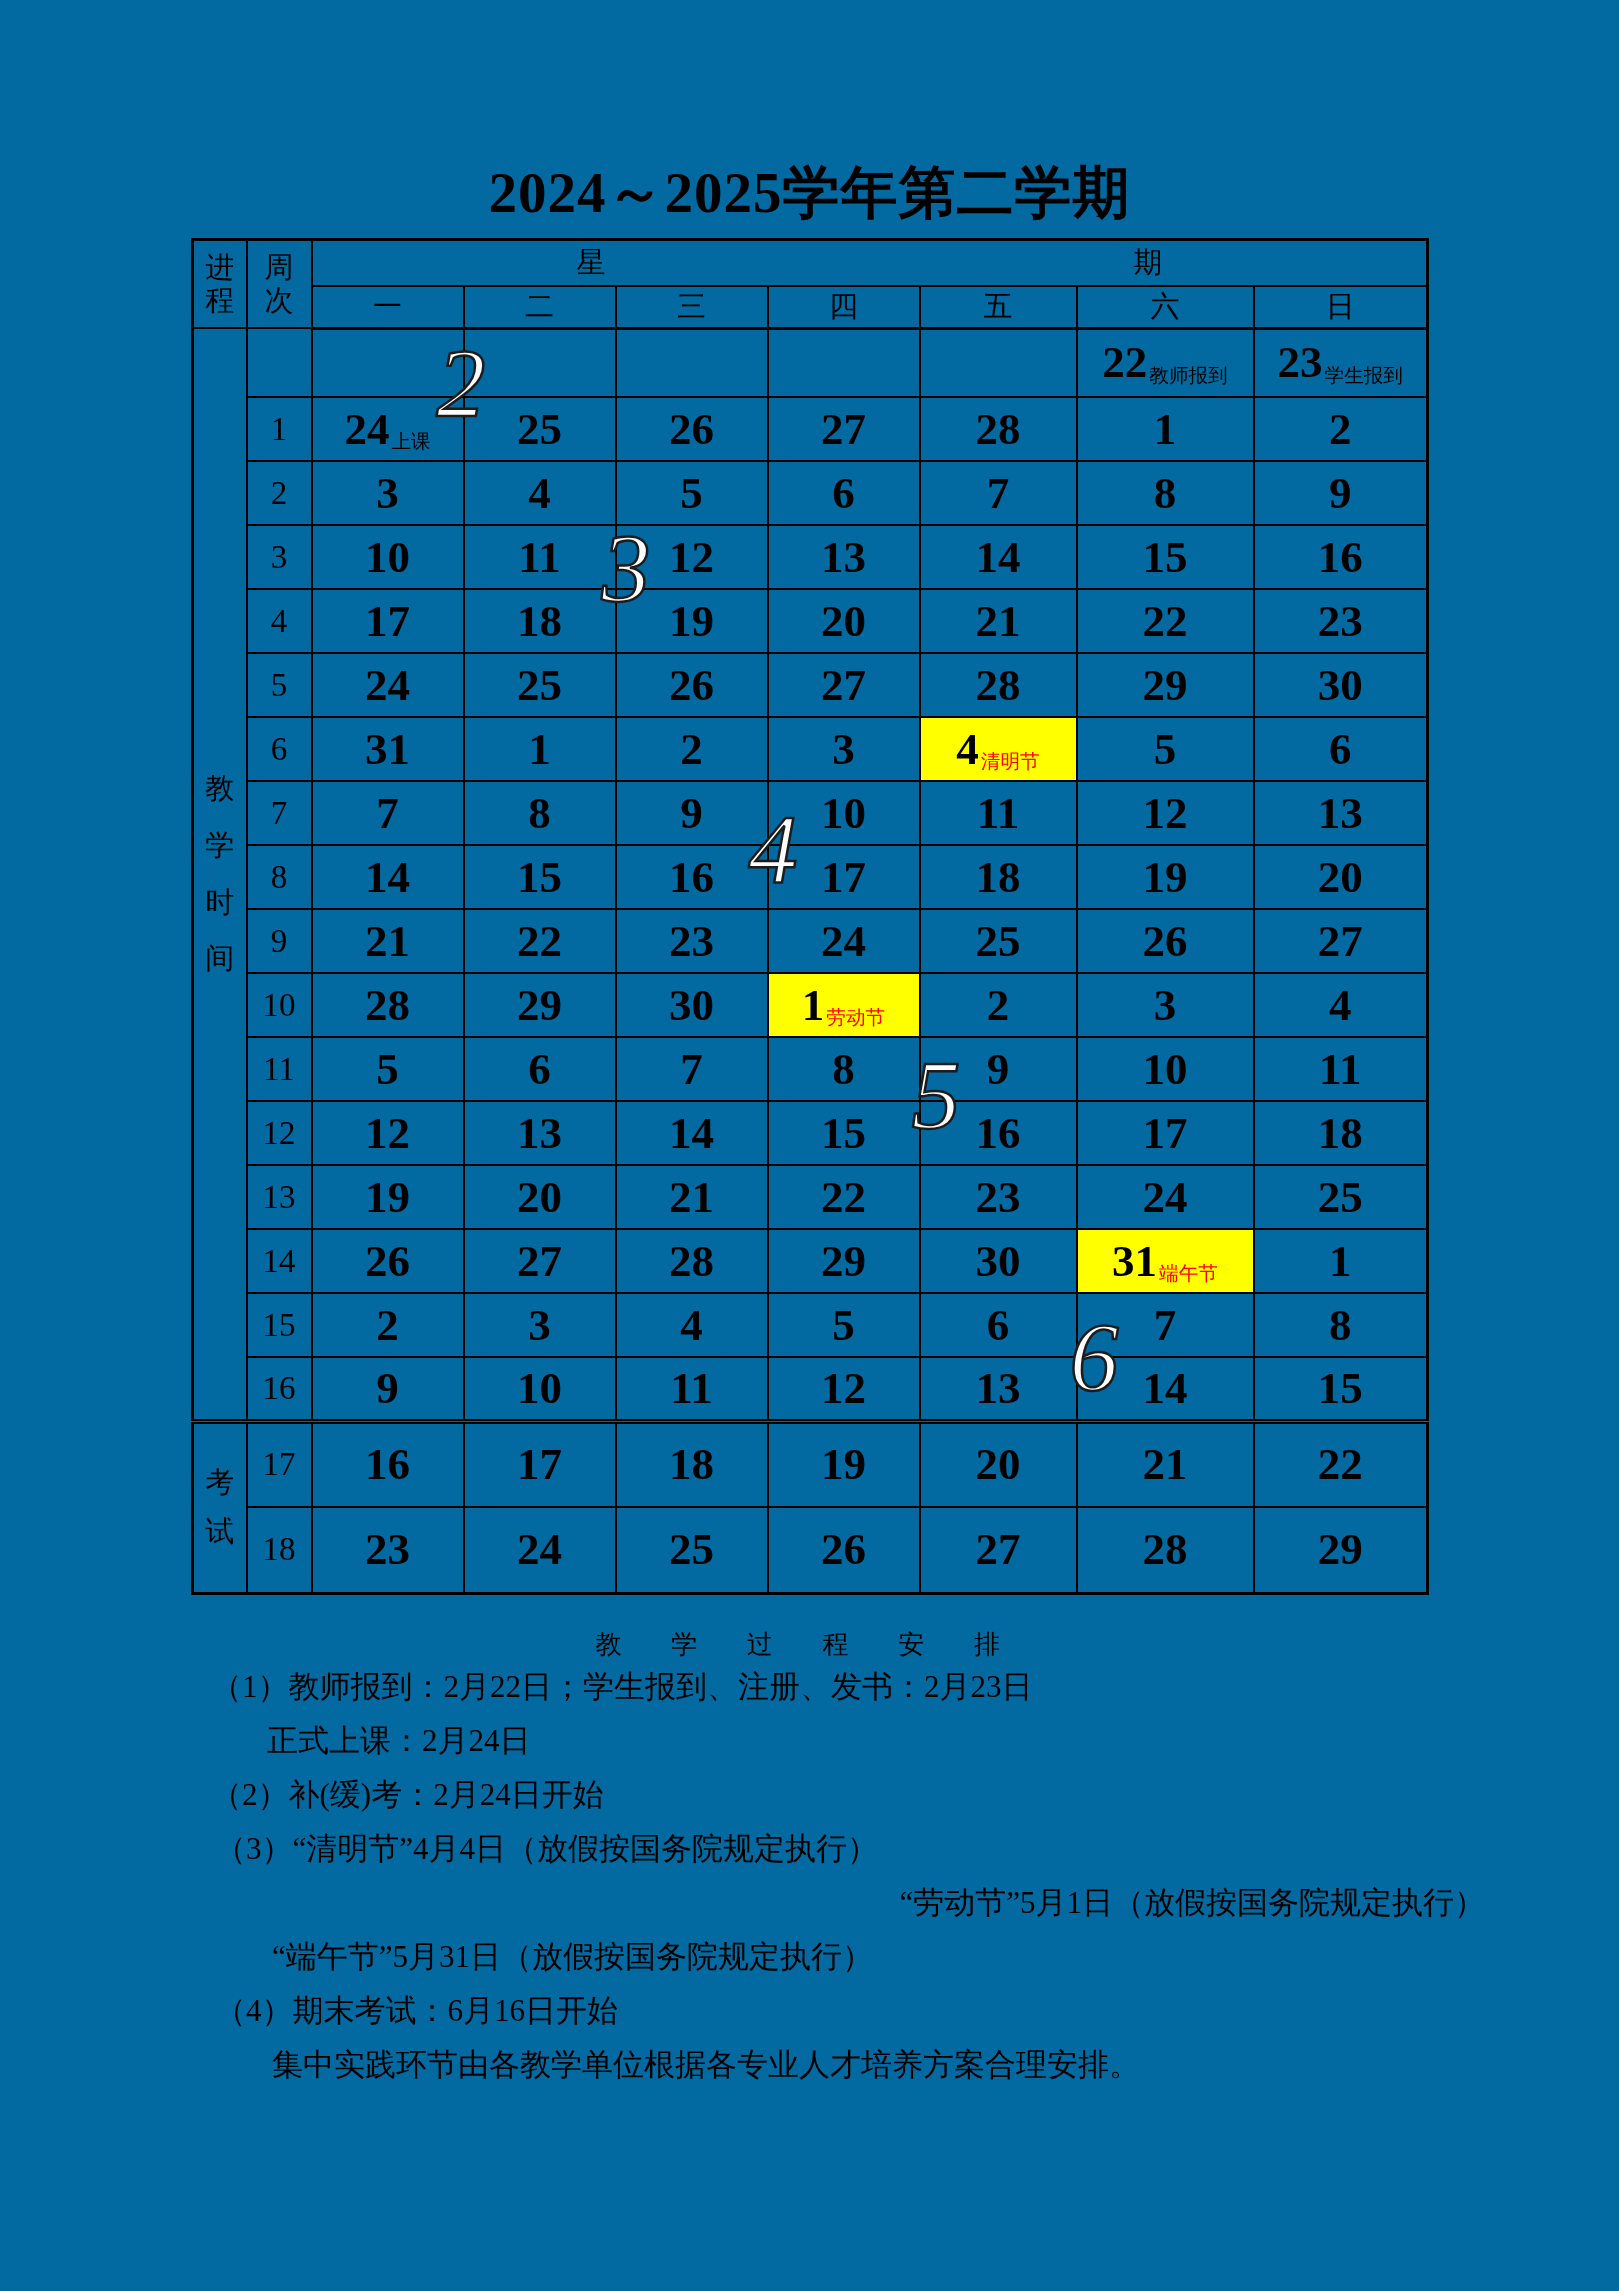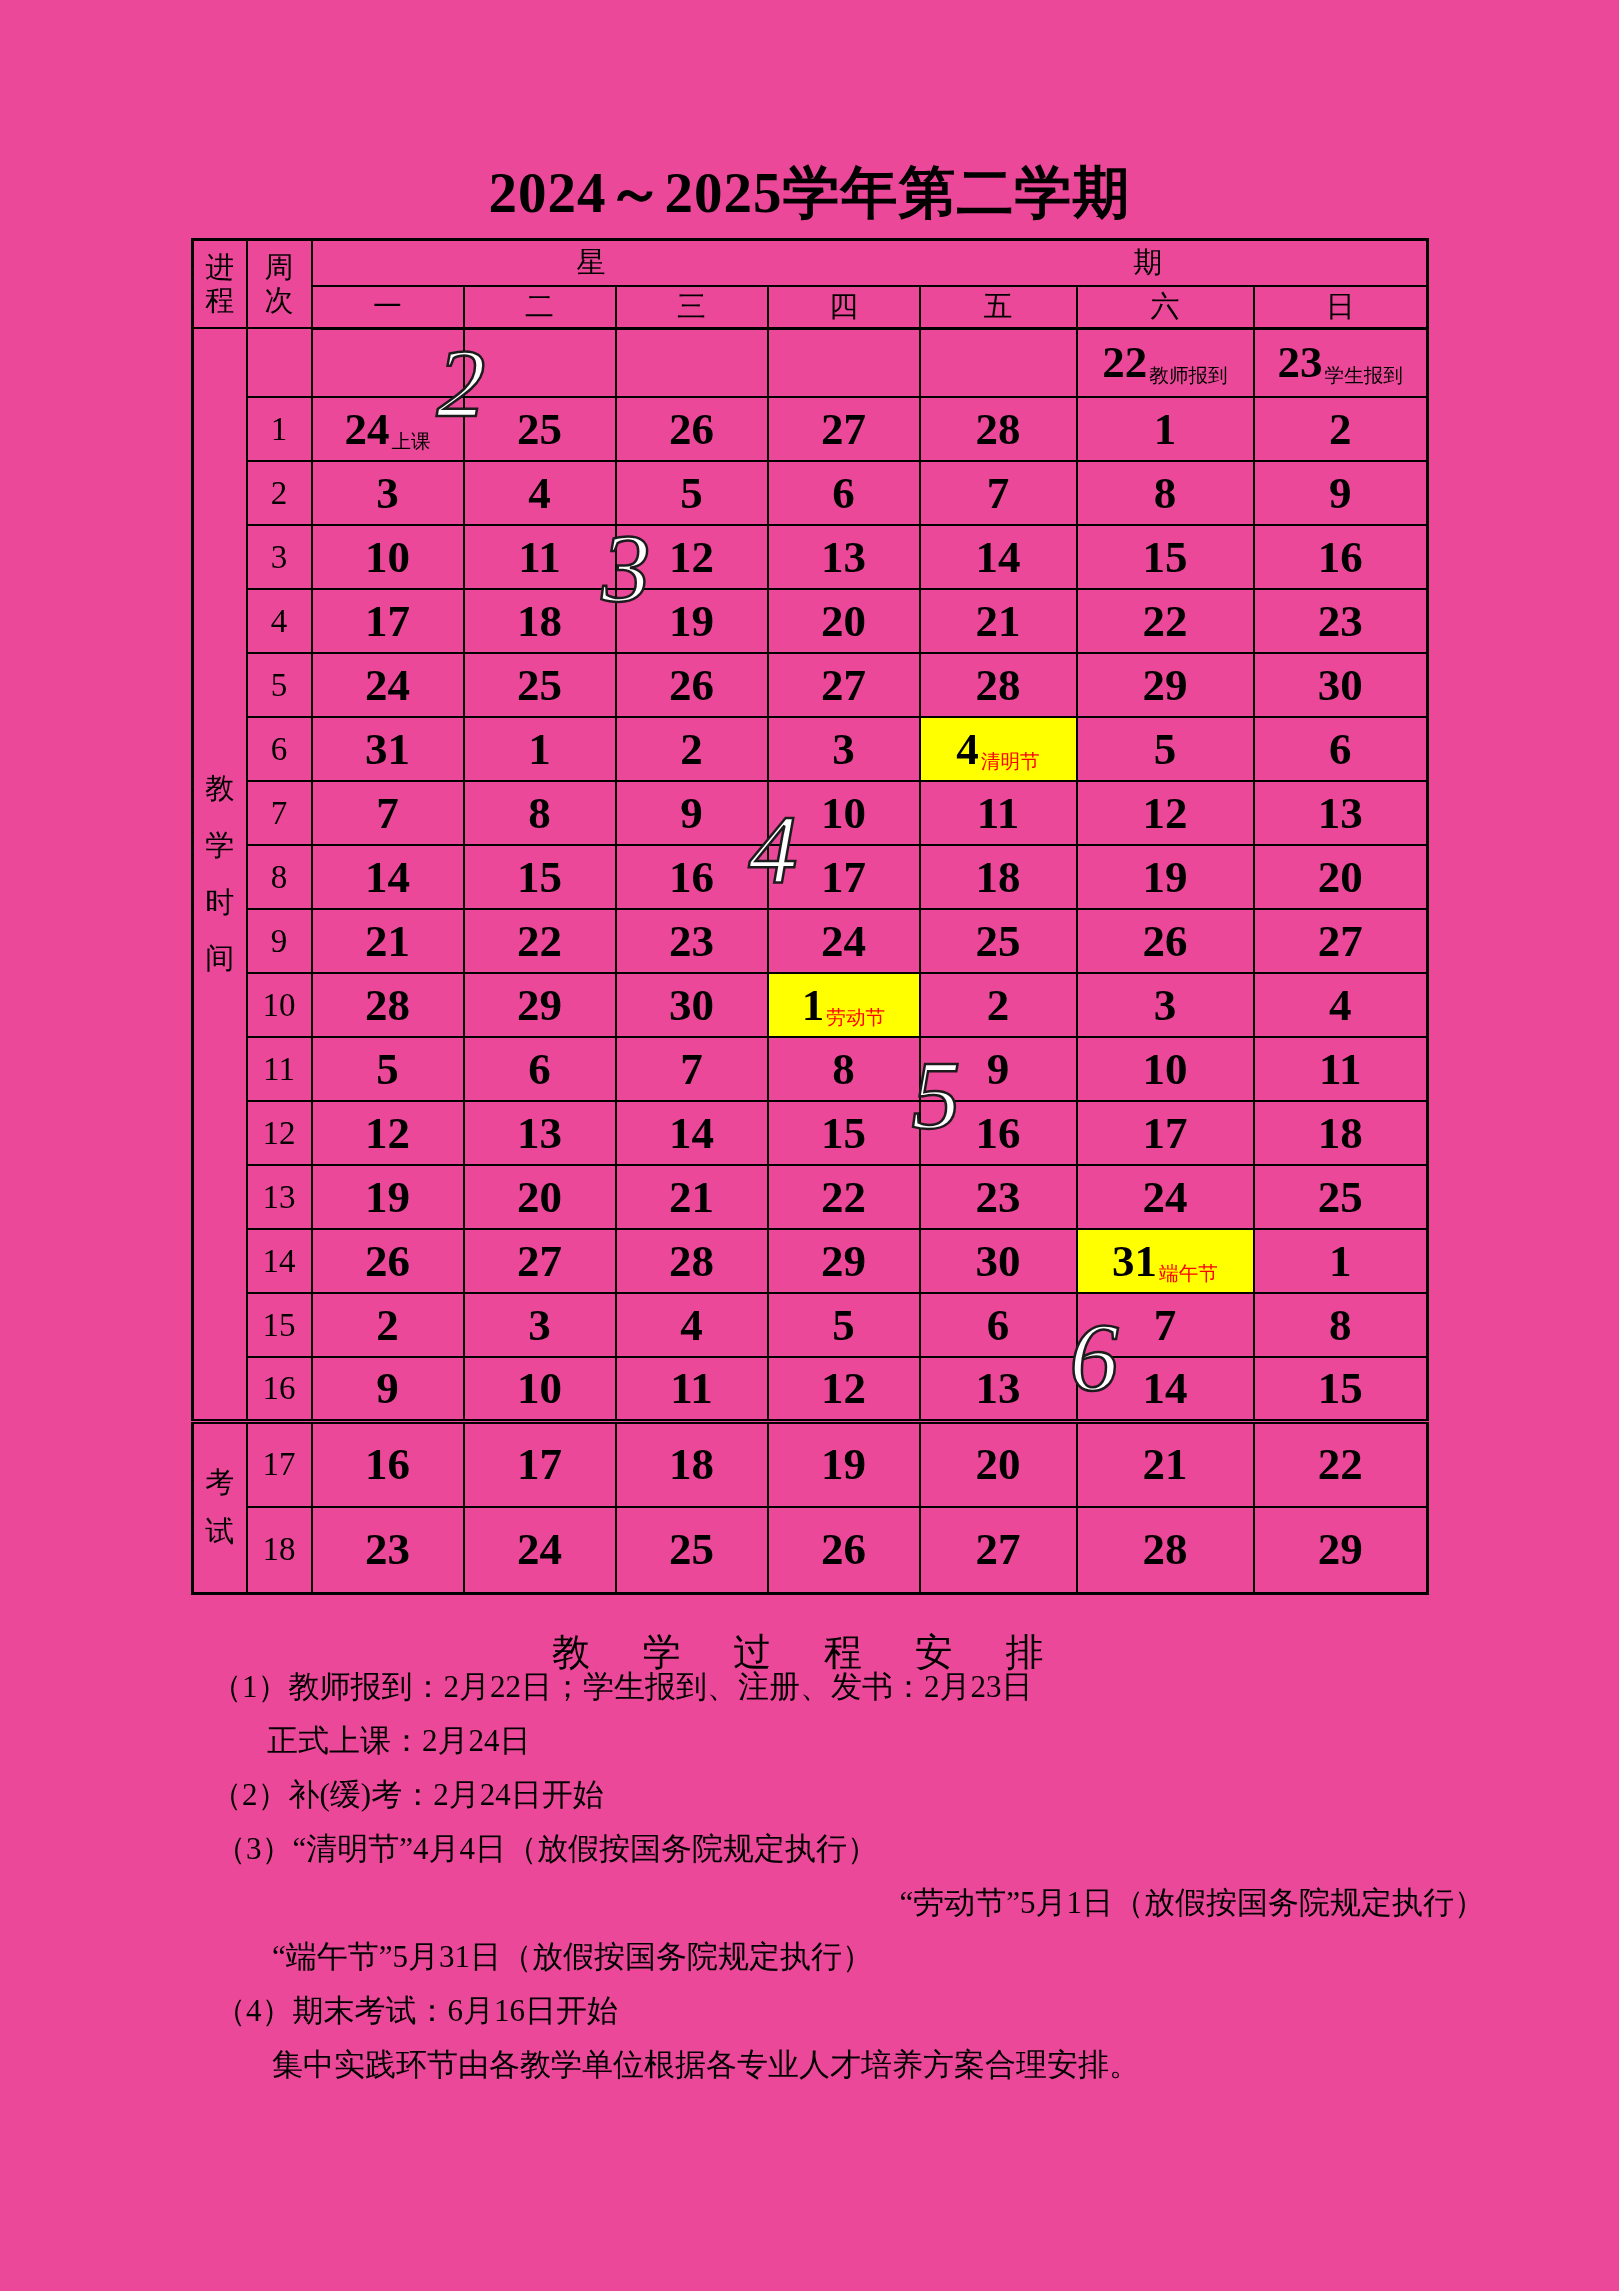--- a/index.html
+++ b/index.html
@@ -1,17 +1,17 @@
 <!DOCTYPE html>
 <html><head>
 <meta charset="utf-8">
 <style>
   html,body { margin:0; padding:0; background:#888; }
   .page {
-    position:relative; width:1619px; height:2292px; background:#ec4899;
+    position:relative; width:1619px; height:2292px; background:#0369a1;
     font-family:"Liberation Serif","DejaVu Serif",serif; color:#000;
     margin:0 auto; overflow:hidden;
   }
   .page-title {
     position:absolute; left:0; top:155px; width:100%; margin:0;
     text-align:center; font-size:57px; font-weight:bold; letter-spacing:1px;
   }
   table.cal {
     position:absolute; left:191px; top:238px; width:1235px;
     border-collapse:collapse; table-layout:fixed;
@@ -44,21 +44,21 @@
   tr.double-top td { border-top:5.9px double #000; }
   .wm {
     position:absolute; transform:translate(-50%,-50%); z-index:6;
     font-family:"Liberation Serif","DejaVu Serif",serif; font-style:italic;
     font-size:98px; line-height:1; color:#ffffff;
     -webkit-text-stroke:2.5px #1c1c1c; text-shadow:0 0 1px #000;
     pointer-events:none;
   }
   .notes-title {
     position:absolute; left:191px; top:1627px; width:1235px; text-align:center;
-    font-size:38px; letter-spacing:21.6px; white-space:nowrap;
+    font-size:26px; letter-spacing:21.6px; white-space:nowrap;
   }
   .notes-lines { position:absolute; left:211px; top:1660px; width:1274px; }
   .note-line { font-size:31px; line-height:54px; height:54px; white-space:nowrap; }
 </style>
 </head>
 <body>
 
 <div class="page">
   <h1 class="page-title">2024～2025学年第二学期</h1>
 

